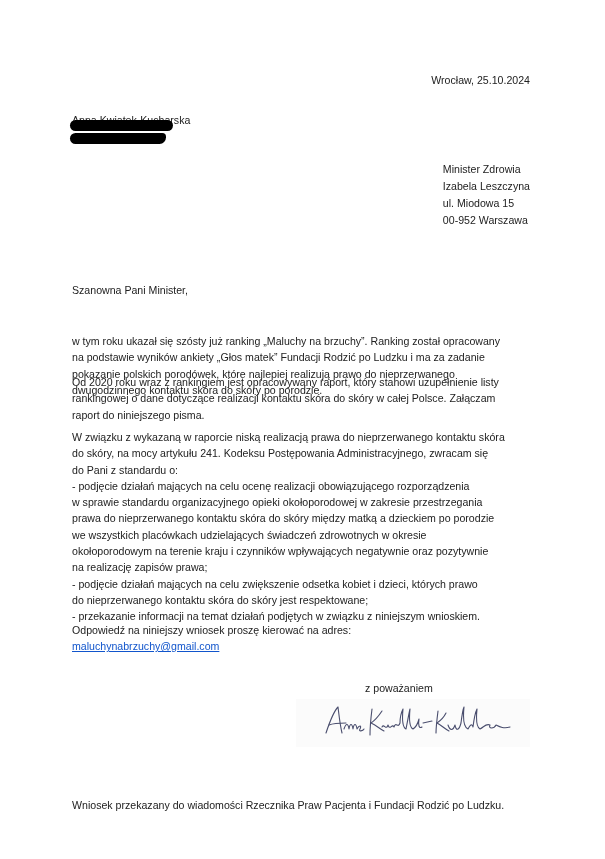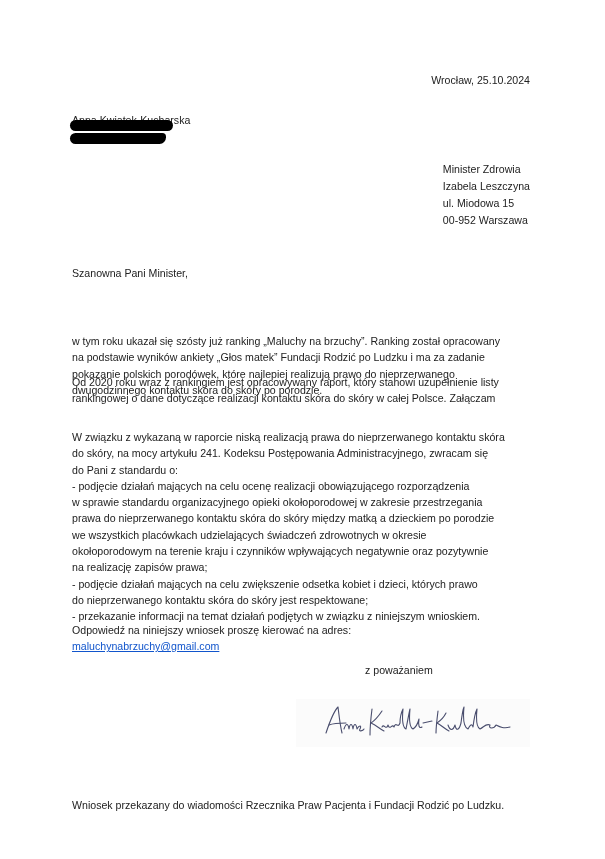--- a/index.html
+++ b/index.html
@@ -8,29 +8,29 @@
     .abs { position: absolute; }
     .line { line-height: 16px; white-space: nowrap; }
     .right { text-align: left; }
     #date { top: 72px; right: 75px; }
     #sender-name { top: 112px; left: 72px; }
     .redact { background: #000; border-radius: 6px; height: 11px; }
     #redact1 { top: 120px; left: 70px; width: 103px; }
     #redact2 { top: 133px; left: 70px; width: 96px; border-radius: 6px 4px 7px 6px; }
     #recipient { top: 161px; right: 75px; }
     #recipient div { line-height: 17px; }
-    #salutation { top: 265px; left: 72px; }
+    #salutation { top: 282px; left: 72px; }
     .para { left: 72px; width: 470px; }
     .para div { line-height: 16.3px; white-space: nowrap; }
     #p1 { top: 294px; margin-top: 39px; }
     #p2 { top: 374px; }
     #p3 { top: 429px; }
     #p4 { top: 622px; }
     #email { color: #1155cc; text-decoration: underline; }
-    #closing { top: 662px; left: 365px; }
+    #closing { top: 680px; left: 365px; }
     #signature-box { top: 699px; left: 296px; width: 234px; height: 48px; background: #fbfbfb; }
     #footer { top: 770px; left: 72px; margin-top: 27px; }
   </style>
 </head>
 <body>
 
 <div id="date" class="abs line right">Wrocław, 25.10.2024</div>
 <div id="sender-name" class="abs line">Anna Kwiatek-Kucharska</div>
 <div id="redact1" class="abs redact"></div>
 <div id="redact2" class="abs redact"></div>
@@ -47,20 +47,21 @@
 <div id="p1" class="abs para">
   <div>w tym roku ukazał się szósty już ranking „Maluchy na brzuchy”. Ranking został opracowany</div>
   <div>na podstawie wyników ankiety „Głos matek” Fundacji Rodzić po Ludzku i ma za zadanie</div>
   <div>pokazanie polskich porodówek, które najlepiej realizują prawo do nieprzerwanego</div>
   <div>dwugodzinnego kontaktu skóra do skóry po porodzie.</div>
 </div>
 
 <div id="p2" class="abs para">
   <div>Od 2020 roku wraz z rankingiem jest opracowywany raport, który stanowi uzupełnienie listy</div>
   <div>rankingowej o dane dotyczące realizacji kontaktu skóra do skóry w całej Polsce. Załączam</div>
+  <div>raport do niniejszego pisma.</div>
 </div>
 
 <div id="p3" class="abs para">
   <div>W związku z wykazaną w raporcie niską realizacją prawa do nieprzerwanego kontaktu skóra</div>
   <div>do skóry, na mocy artykułu 241. Kodeksu Postępowania Administracyjnego, zwracam się</div>
   <div>do Pani z standardu o:</div>
   <div>- podjęcie działań mających na celu ocenę realizacji obowiązującego rozporządzenia</div>
   <div>w sprawie standardu organizacyjnego opieki okołoporodowej w zakresie przestrzegania</div>
   <div>prawa do nieprzerwanego kontaktu skóra do skóry między matką a dzieckiem po porodzie</div>
   <div>we wszystkich placówkach udzielających świadczeń zdrowotnych w okresie</div>

